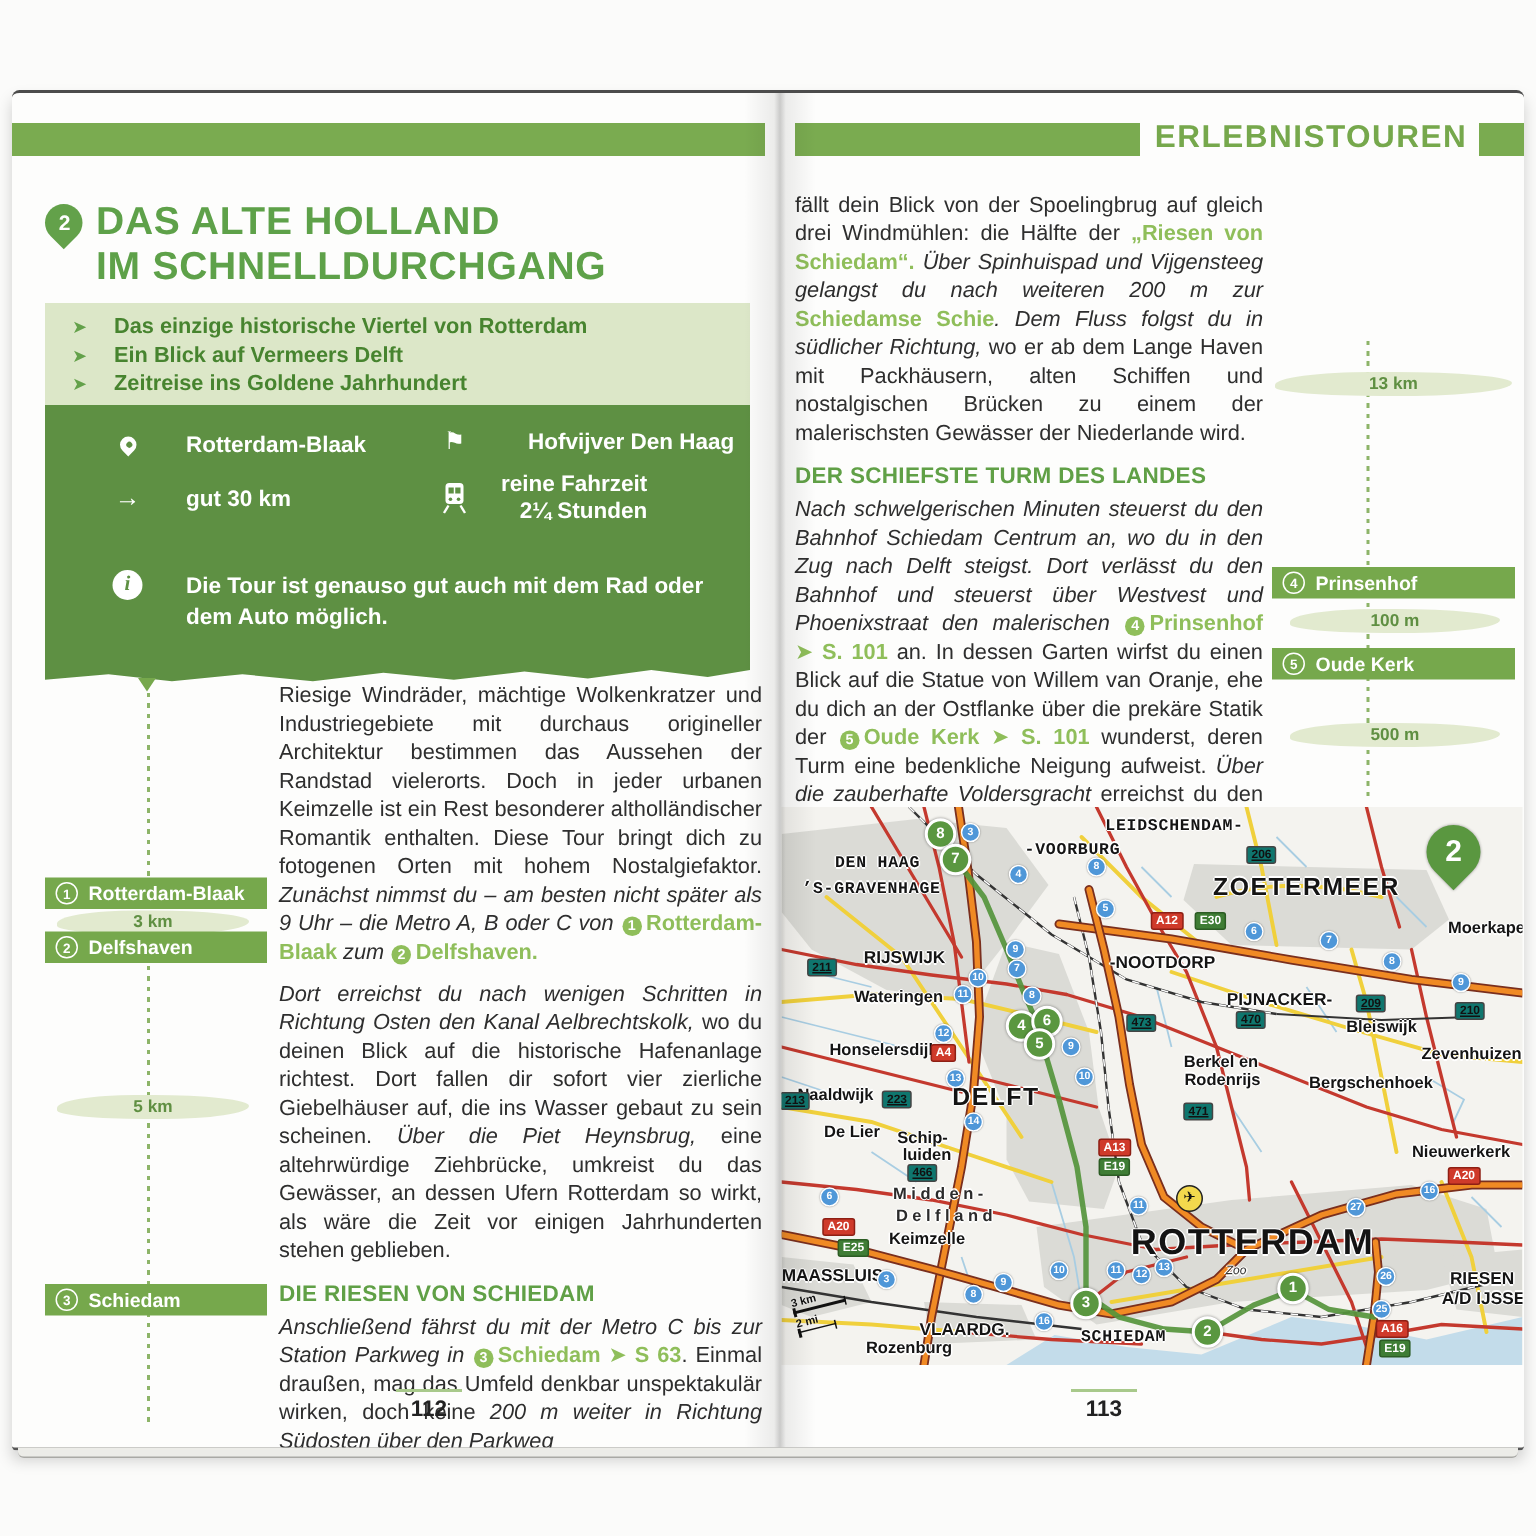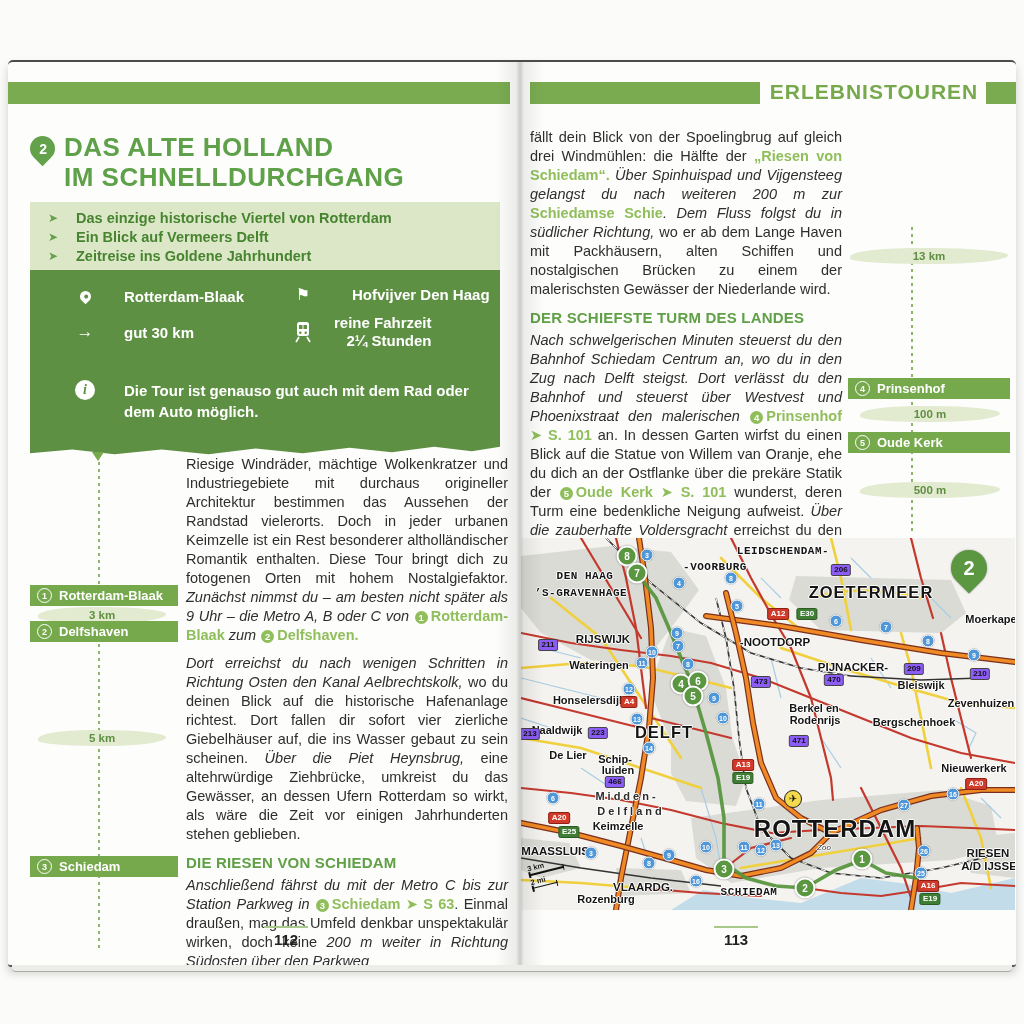--- a/index.html
+++ b/index.html
@@ -70,21 +70,21 @@
     text-shadow:-1px 0 0 #fff,1px 0 0 #fff,0 -1px 0 #fff,0 1px 0 #fff;}
   .c-xs{font-size:8px;font-style:italic;font-weight:normal;color:#333;}
   .c-sm{font-size:11px;}
   .c-md{font-size:11.5px;}
   .c-lg{font-size:11px;letter-spacing:.5px;font-family:Liberation Mono, monospace;}
   .c-xl{font-size:16.5px;letter-spacing:1px;}
   .c-xxl{font-size:24px;letter-spacing:1px;}
   .c-area{font-size:11px;letter-spacing:3px;color:#2b2b2b;}
   .m-badge{position:absolute;transform:translate(-50%,-50%);font-size:8px;font-weight:bold;line-height:10px;
     padding:0 2.5px;border-radius:2px;white-space:nowrap;}
-  .b-y{background:#8b5cf6;color:#111;border:1px solid #444;}
+  .b-y{background:#0f766e;color:#111;border:1px solid #444;text-decoration:underline;}
   .b-r{background:#cf3a2a;color:#fff;border:1px solid #8e1f14;}
   .b-g{background:#3f7d35;color:#fff;border:1px solid #2c5c24;}
   .m-exit{position:absolute;transform:translate(-50%,-50%);width:11px;height:11px;border-radius:50%;
     background:#4f97d8;border:1px solid #fff;color:#fff;font-size:7px;font-weight:bold;
     display:flex;align-items:center;justify-content:center;box-shadow:0 0 1px rgba(0,0,0,.5);}
   .m-stop{position:absolute;transform:translate(-50%,-50%);width:17px;height:17px;border-radius:50%;
     background:#5a9740;border:2px solid #fff;color:#fff;font-size:10px;font-weight:bold;
     display:flex;align-items:center;justify-content:center;box-shadow:0 0 2px rgba(0,0,0,.45);}
   .m-pin{position:absolute;left:448px;top:30px;width:36px;height:36px;background:#5a9740;border-radius:50% 50% 50% 0;
     transform:translate(-50%,-50%) rotate(-45deg);box-shadow:0 0 2px rgba(0,0,0,.4);

